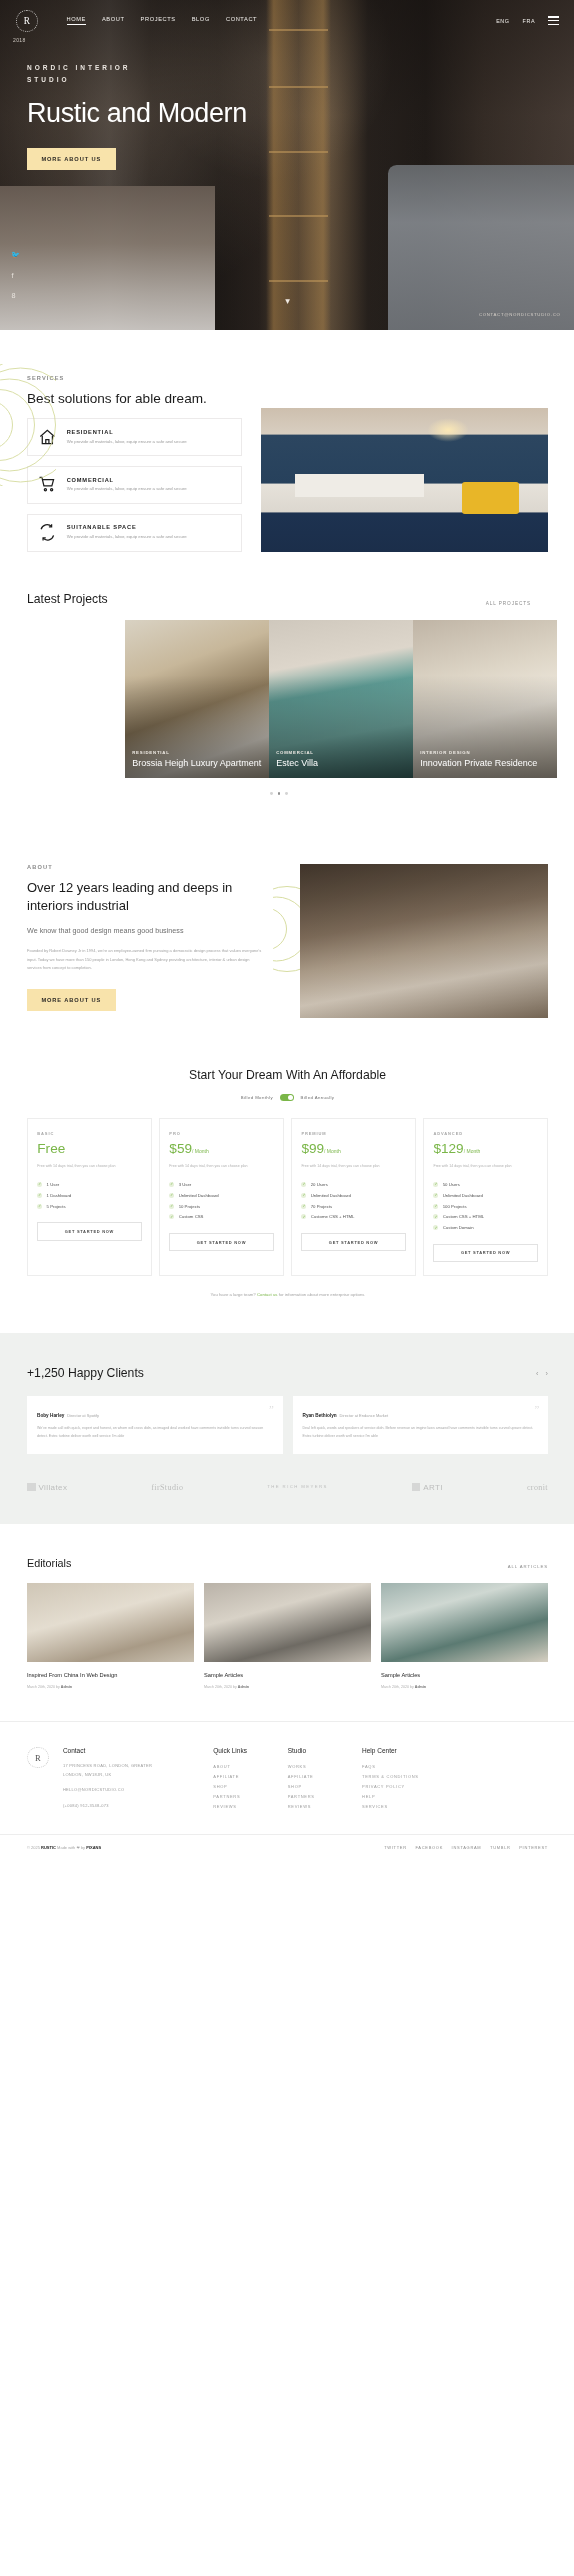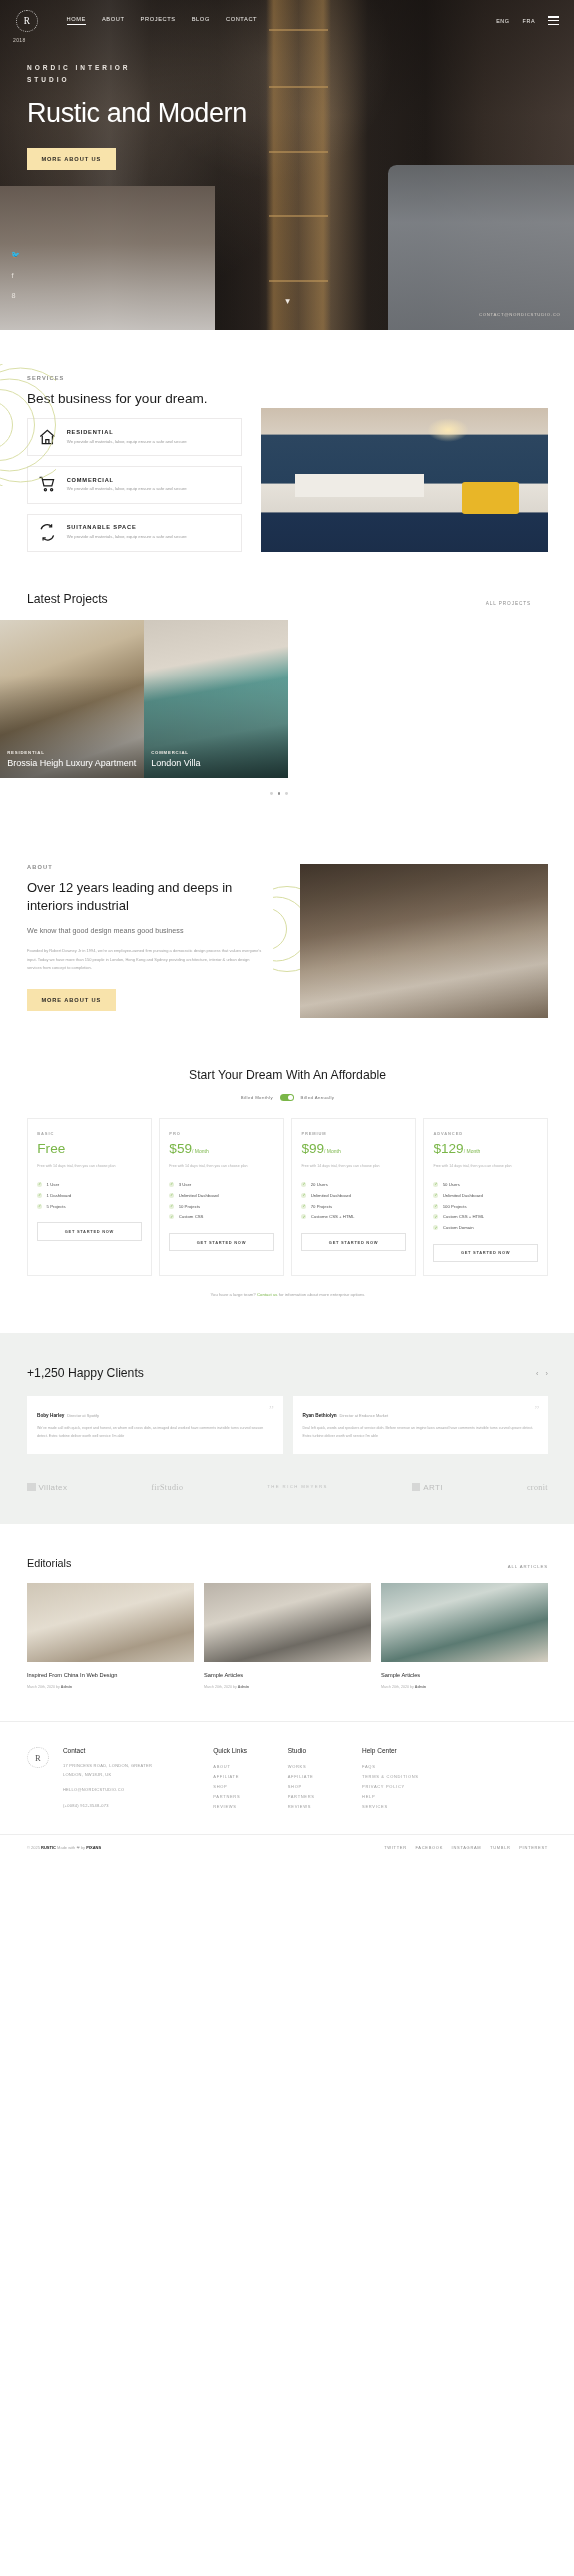--- a/index.html
+++ b/index.html
@@ -133,21 +133,21 @@
   .svc-photo .lamp { position:absolute; top:10px; left:58%; width:42px; height:24.4px;
     background:radial-gradient(ellipse at center, rgba(255,235,180,.9), rgba(255,220,150,0) 70%); }
   .svc-photo .panel { position:absolute; left:12%; top:46%; width:45%; height:16%; background:#efece6; }
   .svc-photo .chair { position:absolute; right:10%; top:52%; width:20%; height:22%; background:#e8b628; border-radius:2.9px; }
 
   
   .projects { padding:0 17px 29px 0; }
   .proj-head { display:flex; align-items:flex-end; padding:0 27px 14.4px 27px; }
   .proj-head h2 { font-size:12.2px; font-weight:400; color:#1b1b1b; }
   .proj-head a { margin-left:auto; font-size:4.7px; letter-spacing:0.9px; color:#8a8a8a; text-decoration:none; }
-  .proj-grid { display:flex; width:512px; }
+  .proj-grid { display:flex; width:557px;justify-content:flex-end; }
   .proj-card { position:relative; width:144px; height:158px; overflow:hidden; }
   .proj-card .img { position:absolute; inset:0; }
   .p1 .img { background:linear-gradient(160deg,#d9d2c3 0%,#c7b79a 30%,#8d7a5c 55%,#e3ddd2 80%,#b6ab97 100%); }
   .p2 .img { background:linear-gradient(170deg,#cfc8bd 0%,#ddd6cb 28%,#5f9d96 45%,#76b3ab 70%,#3f6f6b 100%); }
   .p3 .img { background:linear-gradient(165deg,#bfb4a5 0%,#ddd5c6 35%,#efe9de 60%,#cfc4b2 100%); }
   .p4 .img { background:linear-gradient(170deg,#3b342e 0%,#54483c 25%,#8d7a62 55%,#cbbda4 80%,#6d6053 100%); }
   .proj-card .shade { position:absolute; inset:0; background:linear-gradient(180deg, rgba(0,0,0,0) 35%, rgba(0,0,0,.55) 100%); }
   .proj-meta { position:absolute; left:7.2px; bottom:8.6px; z-index:3; }
   .proj-cat { font-size:4.3px; letter-spacing:0.8px; color:#f0ece6; font-weight:600; }
   .proj-title { font-size:9px; color:#fff; line-height:1.25; margin-top:3.6px; font-weight:400; }
@@ -305,21 +305,21 @@
       <i style="width:50px;height:50px"></i>
       <i style="width:72px;height:72px"></i>
         <i style="width:93px;height:93px"></i>
       <i style="width:115px;height:115px"></i>
         <i style="width:136px;height:136px"></i>
       <i style="width:158px;height:158px"></i>
     </div>
     <div class="svc-row">
       <div class="svc-left">
         <div class="kicker">SERVICES</div>
-        <h2 class="h2">Best business for your dream.</h2>
+        <h2 class="h2">Best solutions for able dream.</h2>
 
         <div class="svc-card">
           <span class="svc-ico">
             <svg viewBox="0 0 24 24" fill="none" stroke="currentColor" stroke-width="1.6">
               <path d="M3 11 12 3l9 8"></path>
                 <path d="M5.5 10v10h13V10"></path>
                 <path d="M10 20v-5h4v5"></path>
             </svg>
           </span>
           <div>
@@ -378,21 +378,29 @@
         <div class="proj-meta">
           <div class="proj-cat">RESIDENTIAL</div>
           <div class="proj-title">Brossia Heigh Luxury Apartment</div>
         </div>
       </div>
       <div class="proj-card p2">
         <div class="img"></div>
           <div class="shade"></div>
         <div class="proj-meta">
           <div class="proj-cat">COMMERCIAL</div>
-          <div class="proj-title">London Villa</div>
+          <div class="proj-title">Estec Villa</div>
+        </div>
+      </div>
+      <div class="proj-card p3">
+        <div class="img"></div>
+          <div class="shade"></div>
+        <div class="proj-meta">
+          <div class="proj-cat">INTERIOR DESIGN</div>
+          <div class="proj-title">Innovation Private Residence</div>
         </div>
       </div>
     </div>
     <div class="dots">
       <i></i>
       <i class="on"></i>
       <i></i>
     </div>
   </section>
 

